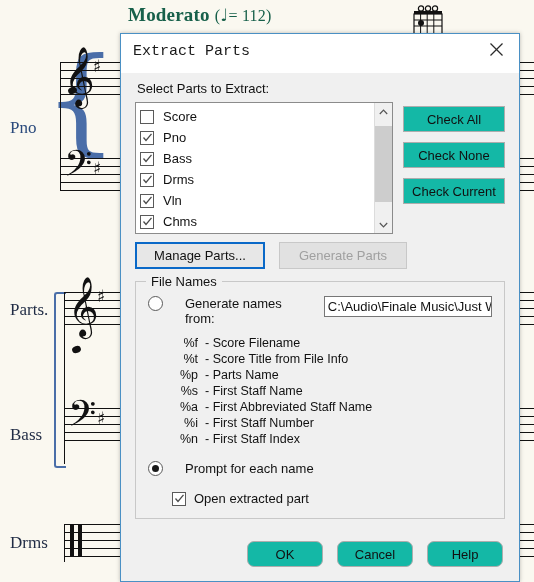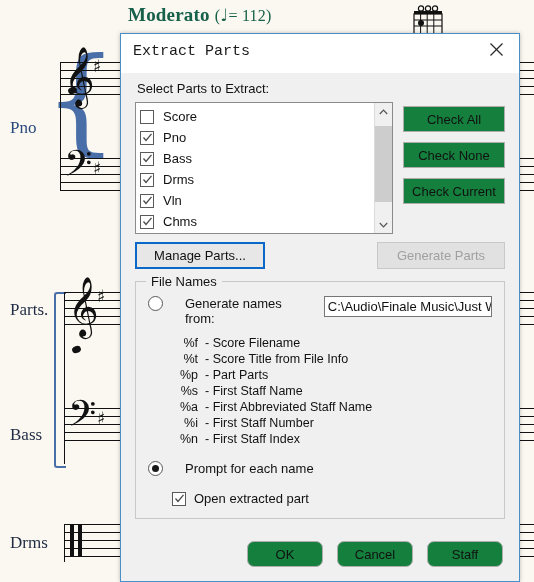--- a/index.html
+++ b/index.html
@@ -81,29 +81,29 @@
   
   .sb{width:17px;background:#f0f0f0;border-left:1px solid #dcdcdc;
       display:flex;flex-direction:column;align-items:center;position:relative;flex:0 0 auto;}
   .sb .arw{height:17px;width:100%;display:flex;align-items:center;justify-content:center;cursor:pointer;background:#f0f0f0;}
   .sb .track{flex:1;width:100%;background:#f0f0f0;position:relative;}
   .sb .thumb{position:absolute;left:0;right:0;top:6px;height:76px;background:#cdcdcd;cursor:pointer;}
 
   
   .sidebtns{display:flex;flex-direction:column;gap:10px;padding-top:4px;}
   .btn{
-    background:#15803d;border:1px solid #adadad;color:#111;font-size:13px;
+    background:#14b8a6;border:1px solid #adadad;color:#111;font-size:13px;
     height:26px;display:flex;align-items:center;justify-content:center;
     box-sizing:border-box;cursor:pointer;font-family:"Liberation Sans",sans-serif;
   }
   .btn.wide{width:102px;}
   .btn.disabled{color:#a0a0a0;cursor:default;background:#e1e1e1;border-color:#c8c8c8;}
   .btn.focused{border:2px solid #0a69c8;background:#e7e7e7;}
 
-  .midbtns{display:flex;gap:14px;margin-top:8px;justify-content:space-between;}
+  .midbtns{display:flex;gap:14px;margin-top:8px;}
   .btn.mp{width:130px;height:27px;}
   .btn.gp{width:128px;height:27px;}
 
   
   .group{
     position:relative;border:1px solid #c8c8c8;margin-top:12px;padding:14px 12px 12px;
   }
   .group > .legend{
     position:absolute;top:-8px;left:10px;background:#f0f0f0;padding:0 5px;font-size:13px;color:#111;
   }
@@ -347,21 +347,21 @@
         <div class="code-row">
           <span class="k">%f</span>
           <span class="d">- Score Filename</span>
         </div>
         <div class="code-row">
           <span class="k">%t</span>
           <span class="d">- Score Title from File Info</span>
         </div>
         <div class="code-row">
           <span class="k">%p</span>
-          <span class="d">- Part Parts</span>
+          <span class="d">- Parts Name</span>
         </div>
         <div class="code-row">
           <span class="k">%s</span>
           <span class="d">- First Staff Name</span>
         </div>
         <div class="code-row">
           <span class="k">%a</span>
           <span class="d">- First Abbreviated Staff Name</span>
         </div>
         <div class="code-row">
@@ -389,15 +389,15 @@
         </span>
         <span class="clabel">Open extracted part</span>
       </div>
     </div>
 
   </div>
 
   <div class="bottom">
     <div class="btn bb">OK</div>
     <div class="btn bb">Cancel</div>
-    <div class="btn bb">Staff</div>
+    <div class="btn bb">Help</div>
   </div>
 </div>
 
 </body></html>

